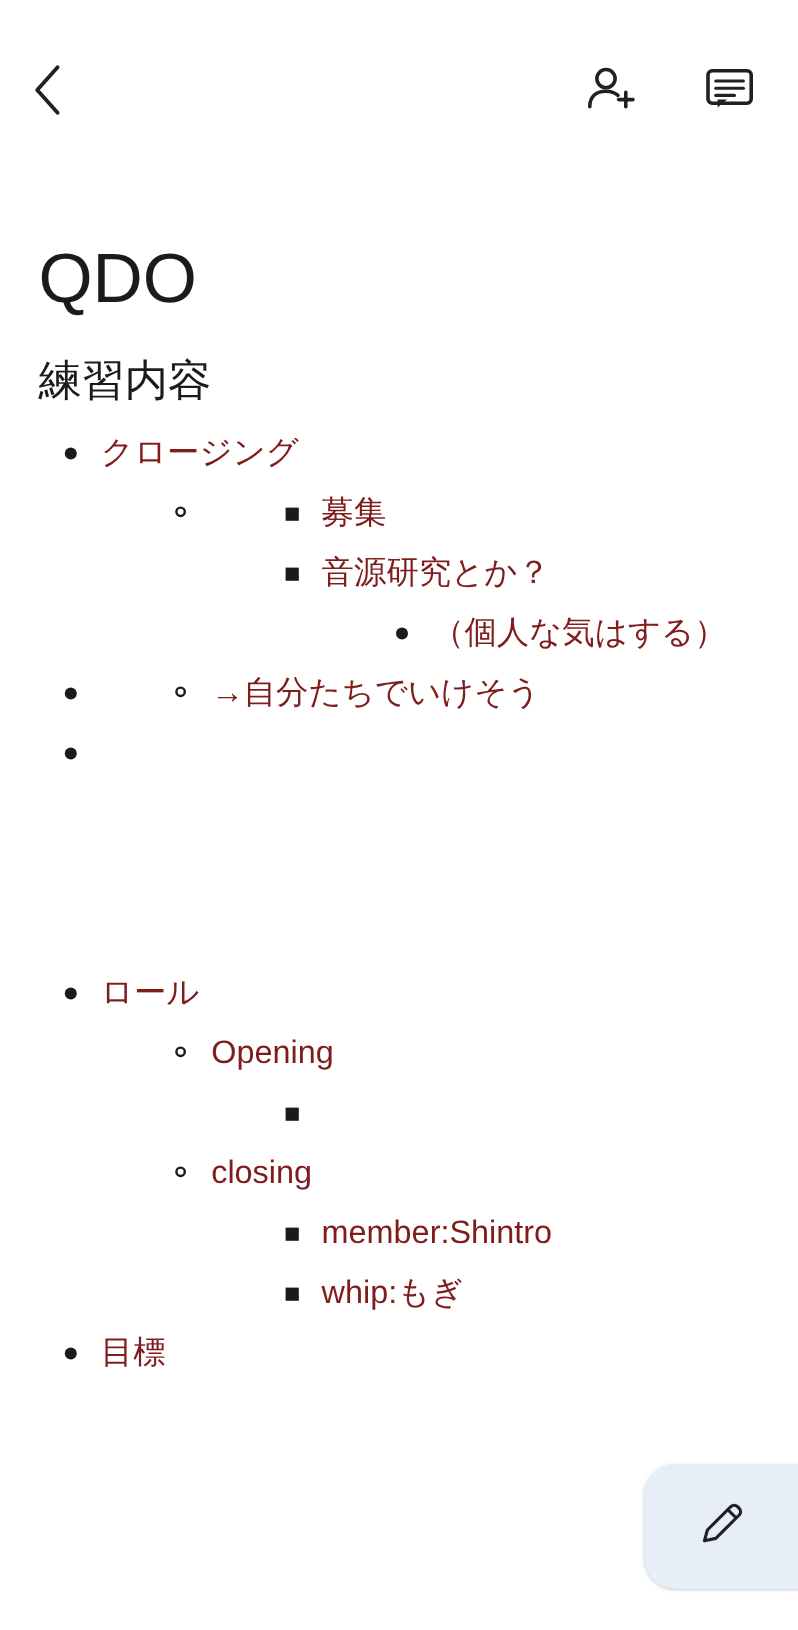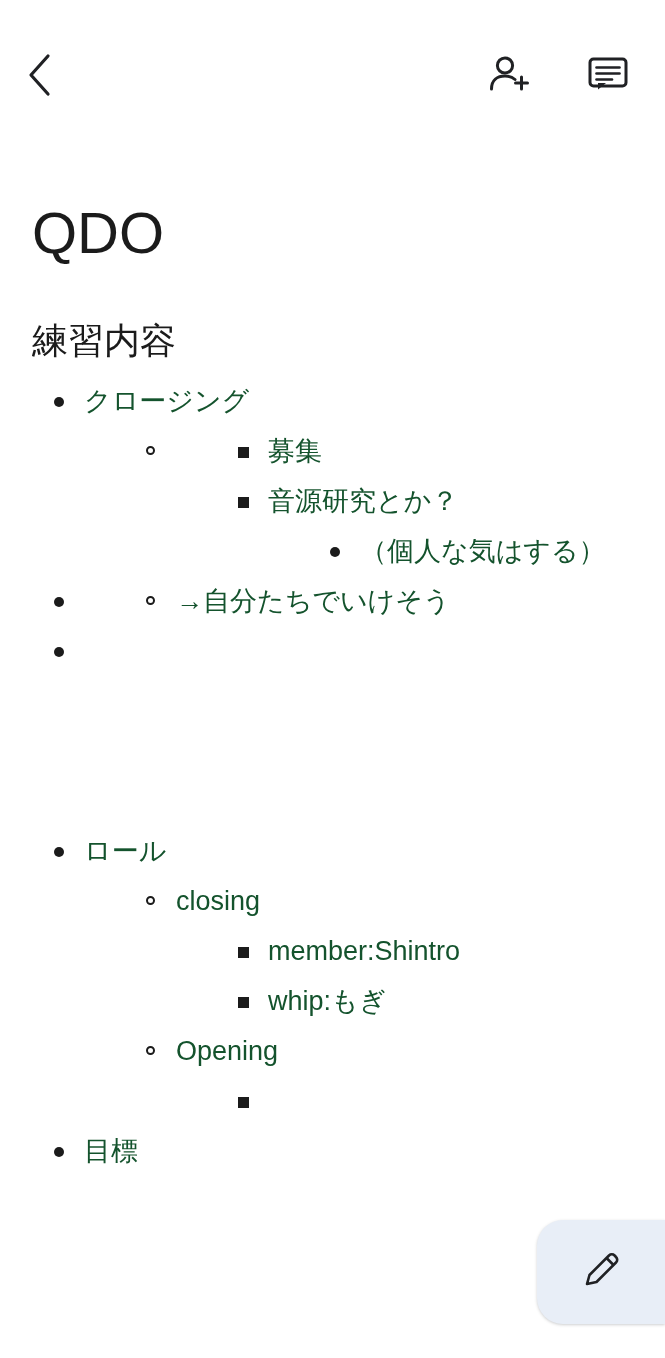--- a/index.html
+++ b/index.html
@@ -62,39 +62,39 @@
     line-height: 1.15;
     font-weight: 400;
     letter-spacing: 0px;
     margin: 50px 0 16px 0;
     color: #1b1b1b;
   }
   .doc-heading {
     font-size: 36px;
     line-height: 1.2;
     font-weight: 400;
-    margin: 52px 0 0 0;
+    margin: 28px 0 0 0;
     color: #1b1b1b;
   }
 
   ul.lvl1, ul.lvl2, ul.lvl3, ul.lvl4 {
     list-style: none;
     margin: 0;
     padding: 0;
   }
   ul.lvl1 { padding-left: 52px; margin-top: 14px; }
   ul.lvl2 { padding-left: 92px; }
   ul.lvl3 { padding-left: 92px; }
   ul.lvl4 { padding-left: 92px; font-family: Liberation Serif, serif; }
 
   li.item {
     position: relative;
     font-size: 27px;
     line-height: 50px;
-    color: #14532d;
+    color: #7f1d1d;
     white-space: nowrap;
   }
   li.item > .txt { display: inline-block; vertical-align: top; }
 
   
   li.b-disc::before {
     content: "";
     position: absolute;
     left: -30px;
     top: 21px;
@@ -194,26 +194,26 @@
                     <li class="item b-disc"><span class="txt">（個人な気はする）</span></li>
                   </ul></li>
               </ul></li>
           </ul></li>
         <li class="item b-disc"><ul class="lvl2">
             <li class="item b-circle"><span class="txt">→自分たちでいけそう</span></li>
           </ul></li>
         <li class="item b-disc empty"><span class="txt"></span></li>
         <div class="spacer-block"></div>
         <li class="item b-disc"><span class="txt">ロール</span><ul class="lvl2">
+            <li class="item b-circle"><span class="txt">Opening</span><ul class="lvl3">
+                <li class="item b-square empty"><span class="txt"></span></li>
+              </ul></li>
             <li class="item b-circle"><span class="txt">closing</span><ul class="lvl3">
                 <li class="item b-square"><span class="txt">member:Shintro</span></li>
                 <li class="item b-square"><span class="txt">whip:もぎ</span></li>
-              </ul></li>
-            <li class="item b-circle"><span class="txt">Opening</span><ul class="lvl3">
-                <li class="item b-square empty"><span class="txt"></span></li>
               </ul></li>
           </ul></li>
         <li class="item b-disc"><span class="txt">目標</span></li>
       </ul>
     </div>
 </div>
 
 <div class="fab">
   <span>
     <svg width="46" height="46" viewBox="0 0 46 46" aria-hidden="true">

